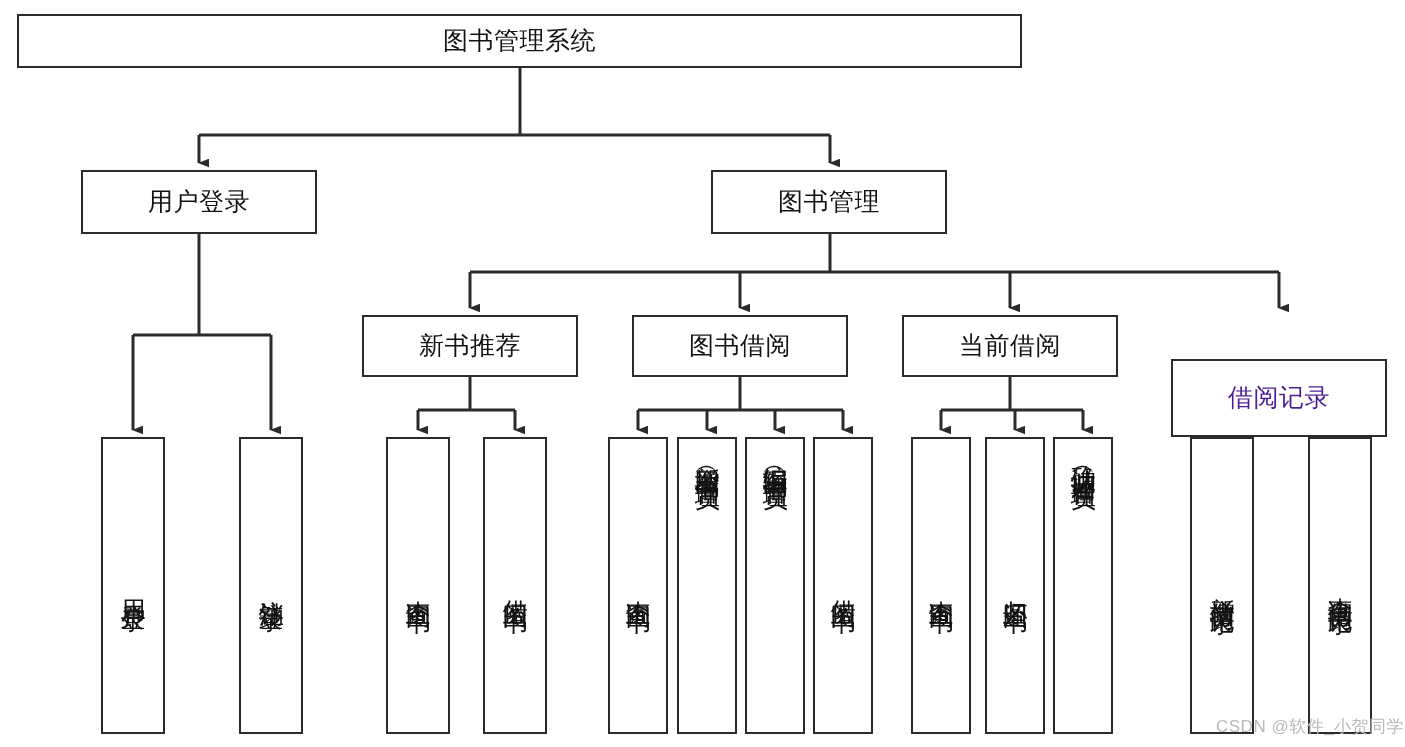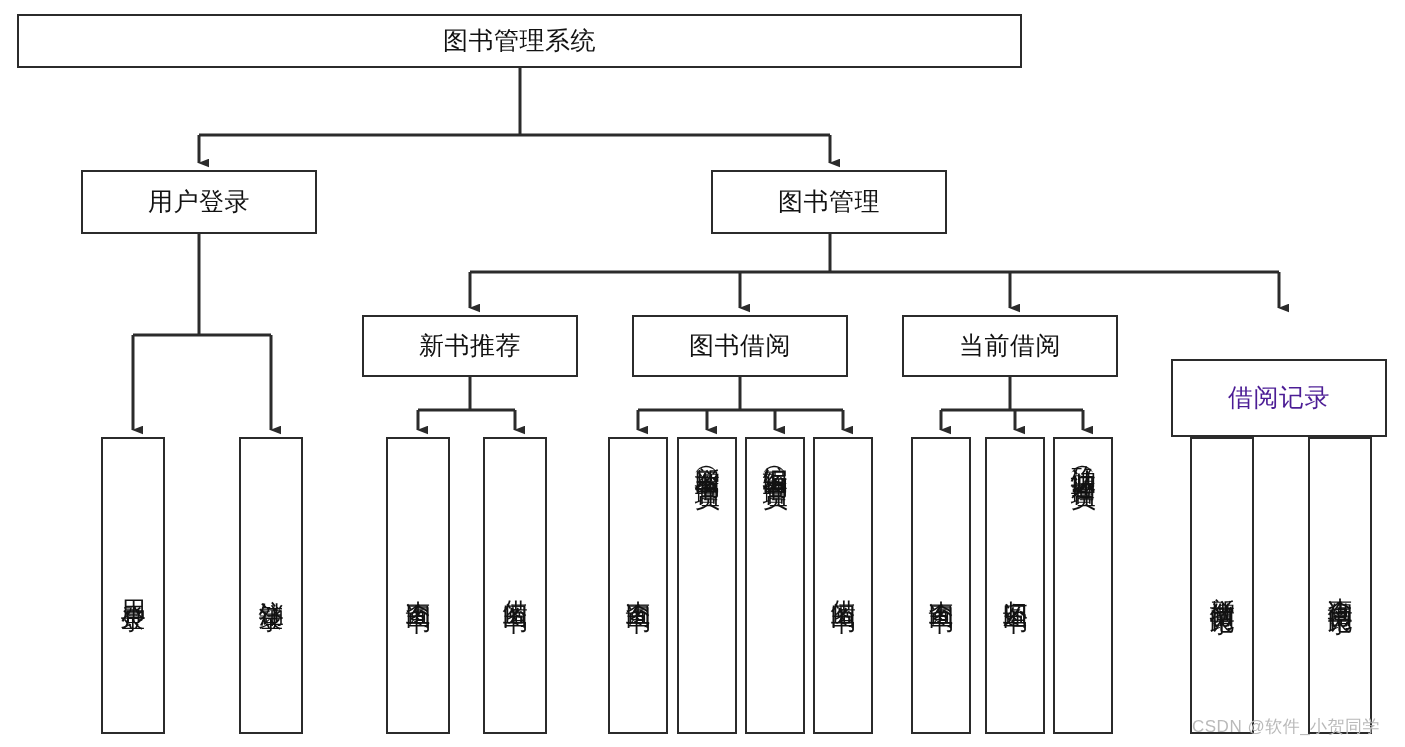--- a/index.html
+++ b/index.html
@@ -60,20 +60,21 @@
   .node.vert.centered {
     align-items: center;
     padding-top: 0;
   }
   #watermark {
     position: absolute;
     font-size: 17px;
     color: #b9b9b9;
     white-space: nowrap;
     letter-spacing: 0.5px;
+    padding-left: 24px;
   }
 </style>
 </head>
 <body>
 
 <div id="canvas" style="background: rgb(255, 255, 255);">
 
   <svg id="edges" viewBox="0 0 1405 747" xmlns="http://www.w3.org/2000/svg">
     <defs>
       <marker id="arw" markerWidth="9" markerHeight="11" refX="4.5" refY="10" orient="auto" markerUnits="userSpaceOnUse">

